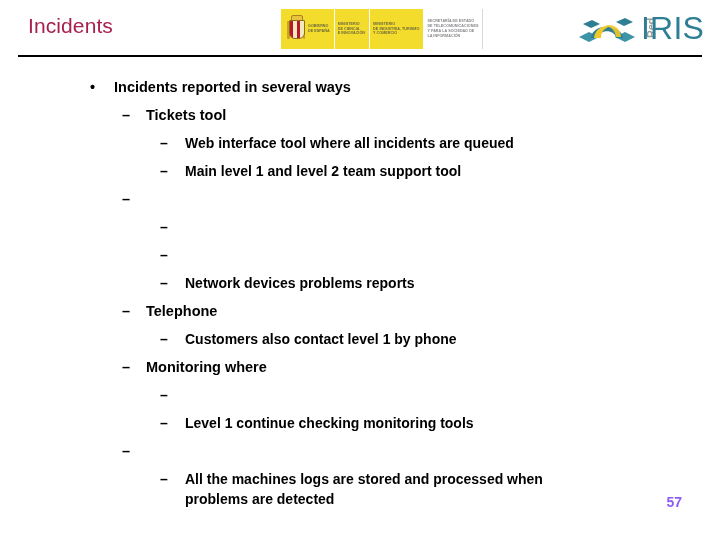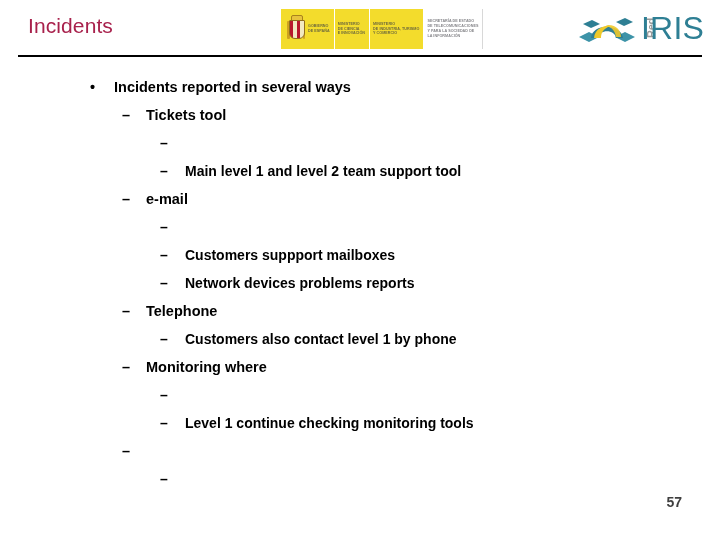--- a/index.html
+++ b/index.html
@@ -219,21 +219,21 @@
   .lvl3 .bullet-mark { width: 25px; }
   .lvl3 .bullet-text { line-height: 20px; padding-top: 4px; padding-bottom: 4px;}
 
   
   #page-number {
     position: absolute;
     right: 38px;
     bottom: 30px;
     font-size: 14px;
     font-weight: bold;
-    color: #404040;
+    color: #8b5cf6;
   }
 </style>
 </head>
 <body>
 
 <div id="slide">
 
   <div id="slide-title">Incidents</div>
 
   <div id="logo-banner">
@@ -291,35 +291,34 @@
       <div class="bullet-row lvl1">
         <span class="bullet-mark">•</span>
         <span class="bullet-text">Incidents reported in several ways</span>
       </div>
       <div class="bullet-row lvl2">
         <span class="bullet-mark">–</span>
         <span class="bullet-text">Tickets tool</span>
       </div>
       <div class="bullet-row lvl3">
         <span class="bullet-mark">–</span>
+        <span class="bullet-text">Web interface tool where all incidents are queued</span>
       </div>
       <div class="bullet-row lvl3">
         <span class="bullet-mark">–</span>
         <span class="bullet-text">Main level 1 and level 2 team support tool</span>
       </div>
       <div class="bullet-row lvl2">
         <span class="bullet-mark">–</span>
-        <span class="bullet-text">e-mail</span>
-      </div>
-      <div class="bullet-row lvl3">
-        <span class="bullet-mark">–</span>
-      </div>
-      <div class="bullet-row lvl3">
-        <span class="bullet-mark">–</span>
-        <span class="bullet-text">Customers suppport mailboxes</span>
+      </div>
+      <div class="bullet-row lvl3">
+        <span class="bullet-mark">–</span>
+      </div>
+      <div class="bullet-row lvl3">
+        <span class="bullet-mark">–</span>
       </div>
       <div class="bullet-row lvl3">
         <span class="bullet-mark">–</span>
         <span class="bullet-text">Network devices problems reports</span>
       </div>
       <div class="bullet-row lvl2">
         <span class="bullet-mark">–</span>
         <span class="bullet-text">Telephone</span>
       </div>
       <div class="bullet-row lvl3">
@@ -335,18 +334,20 @@
       </div>
       <div class="bullet-row lvl3">
         <span class="bullet-mark">–</span>
         <span class="bullet-text">Level 1 continue checking monitoring tools</span>
       </div>
       <div class="bullet-row lvl2">
         <span class="bullet-mark">–</span>
       </div>
       <div class="bullet-row lvl3">
         <span class="bullet-mark">–</span>
+        <span class="bullet-text">All the machines logs are stored and processed when
+problems are detected</span>
       </div>
     </div>
 
   <div id="page-number">57</div>
 
 </div>
 
 </body></html>

